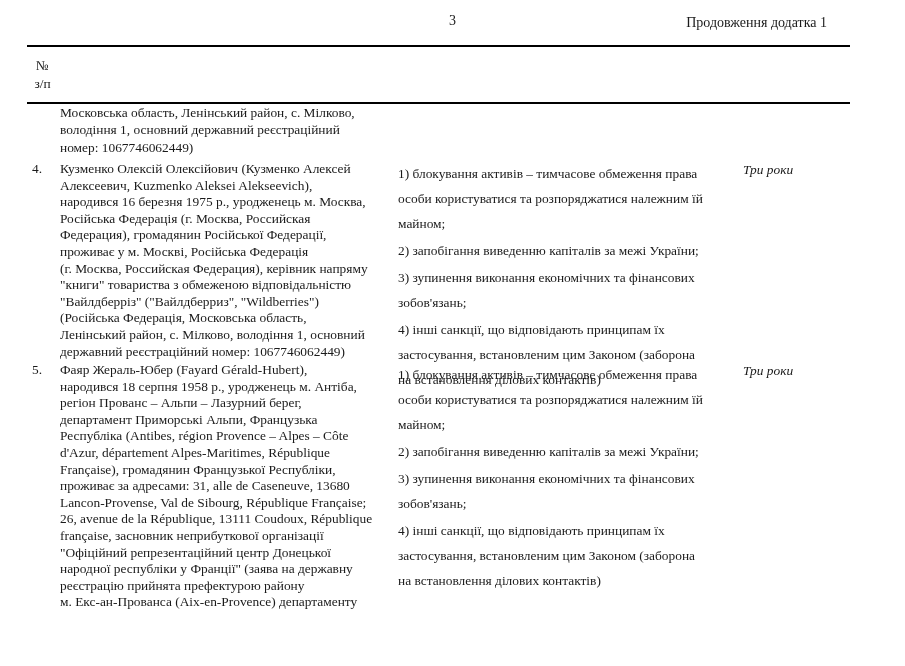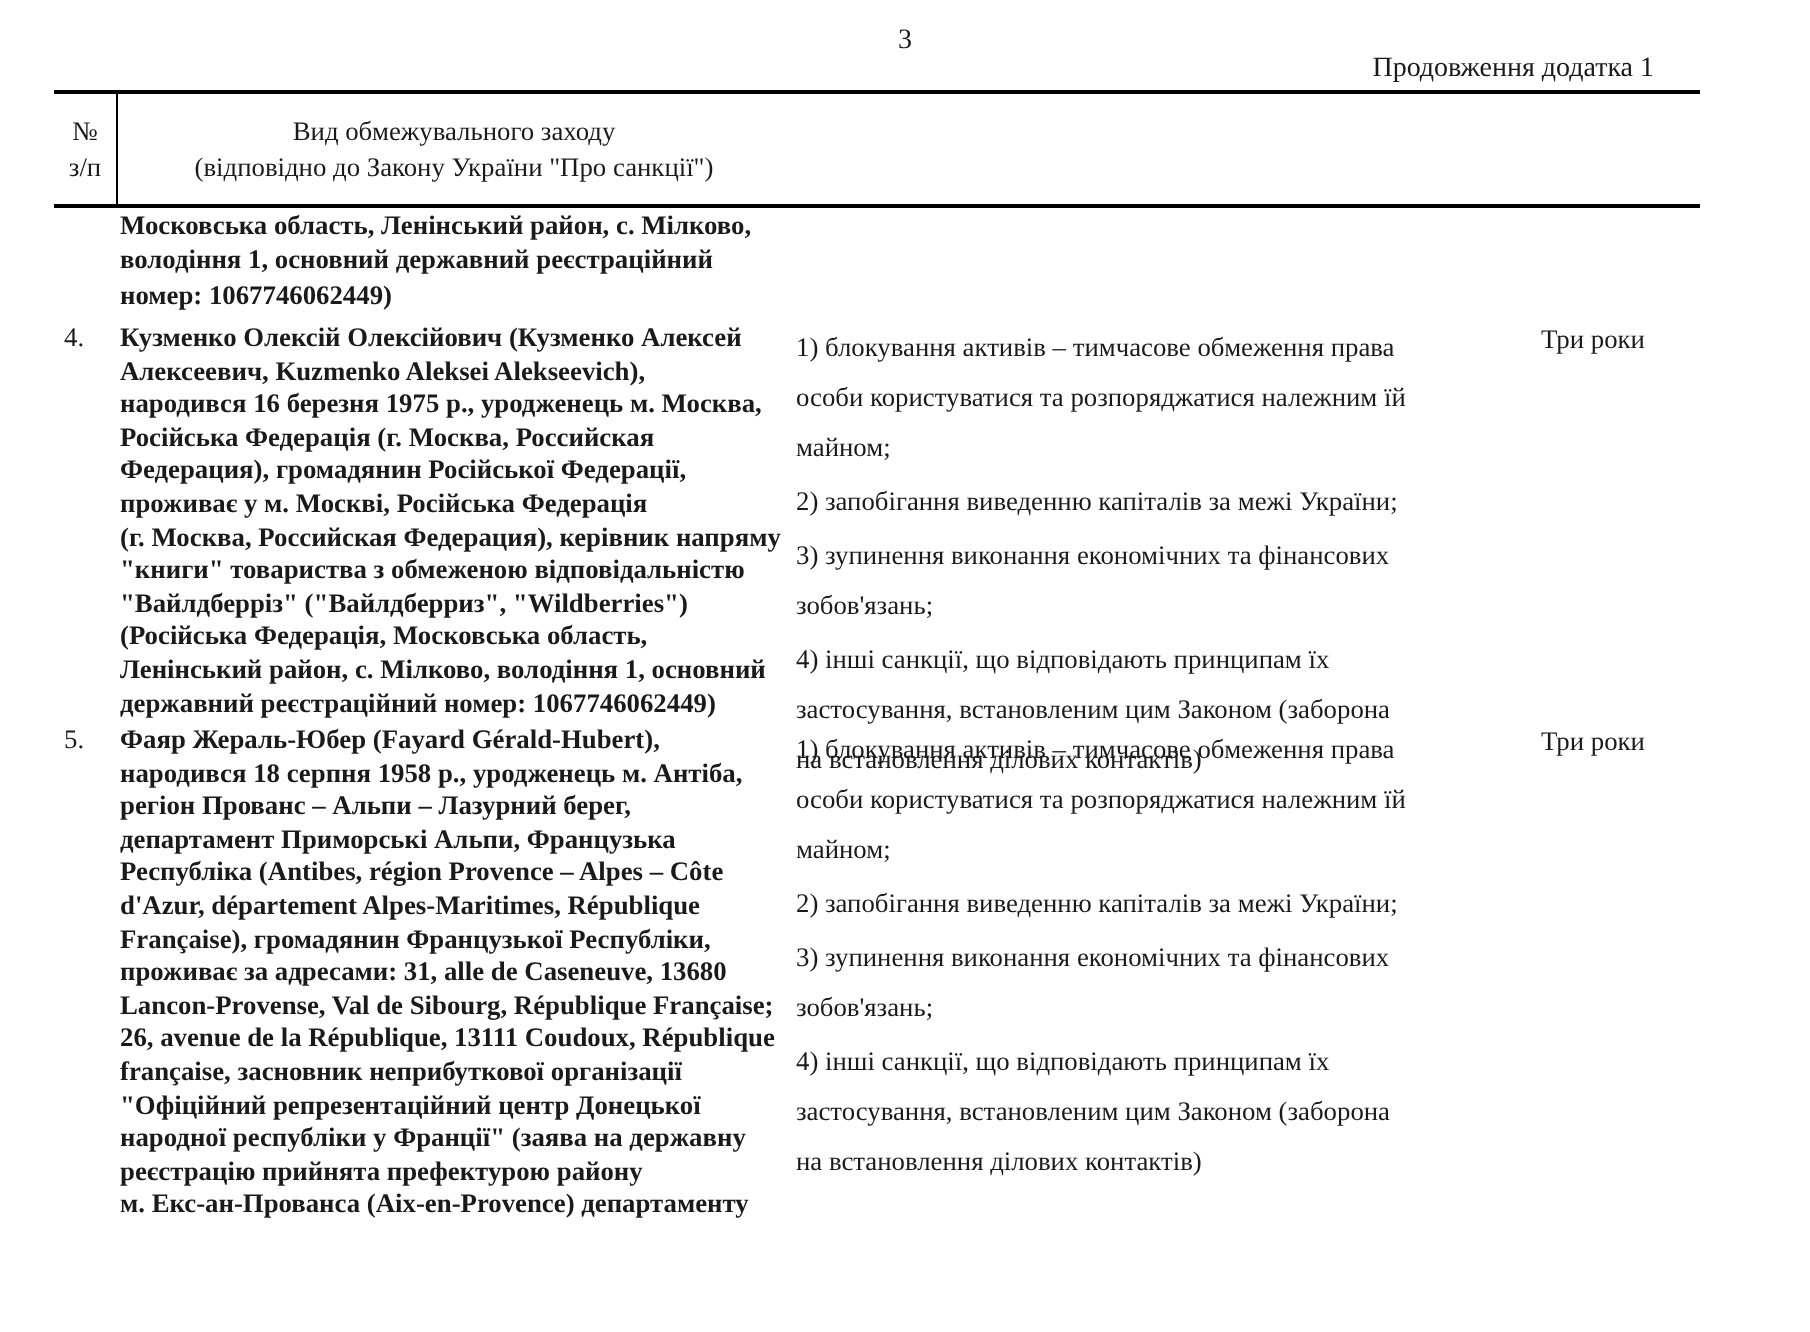--- a/index.html
+++ b/index.html
@@ -3,21 +3,21 @@
 <meta charset="utf-8">
 <style>
   html,body { margin:0; padding:0; background:#e8e8e8; }
   .page {
     position:relative; width:905px; height:666px; margin:0 auto;
     background:#ffffff; color:#1a1a1a;
     font-family:"Liberation Serif","DejaVu Serif",serif;
     font-size:13.4px; overflow:hidden;
   }
   .pg-num { position:absolute; top:13px; left:449px; font-size:14px; }
-  .pg-cont { position:absolute; top:27px; right:78px; font-size:14px; }
+  .pg-cont { position:absolute; top:15px; right:78px; font-size:14px; }
 
   .thead {
     position:absolute; left:27px; top:45px; width:823px;
     display:grid; grid-template-columns:31px 337px 348px 107px;
     border-top:2px solid #000; border-bottom:2px solid #000;
     box-sizing:content-box;
   }
   .th {
     box-sizing:border-box; height:55px;
     display:flex; align-items:center; justify-content:center;
@@ -26,39 +26,37 @@
   }
   .th + .th { border-left:1px solid #000; }
 
   .row {
     position:absolute; left:27px; width:823px;
     display:grid; grid-template-columns:33px 335px 348px 107px;
     align-items:start;
   }
   .cell { box-sizing:border-box; }
   .num-cell { padding-left:5px; line-height:16.6px; }
-  .person-cell { white-space:pre; line-height:16.6px;font-weight:bold; }
+  .person-cell { white-space:pre; line-height:16.6px; }
   .carry .person-cell { line-height:17.4px; }
   .measures-cell { padding-left:3px; }
   .measures-cell p { margin:0 0 2px 0; white-space:pre; line-height:25px; }
-  .term-cell { text-align:center; line-height:16.6px; padding-top:1px; }
+  .term-cell { text-align:left; line-height:16.6px; padding-top:1px;font-style:italic; }
 </style>
 </head>
 <body>
 
 <div class="page">
 
   <span class="pg-num">3</span>
   <span class="pg-cont">Продовження додатка 1</span>
 
   <div class="thead">
     <div class="th">№
 з/п</div>
-    <div class="th">Вид обмежувального заходу
-(відповідно до Закону України "Про санкції")</div>
   </div>
 
   <div class="row carry" style="top:104px;">
     <div class="cell num-cell"></div>
     <div class="cell person-cell">Московська область, Ленінський район, с. Мілково,
 володіння 1, основний державний реєстраційний
 номер: 1067746062449)</div>
     <div class="cell measures-cell"></div>
     <div class="cell term-cell"></div>
   </div>

